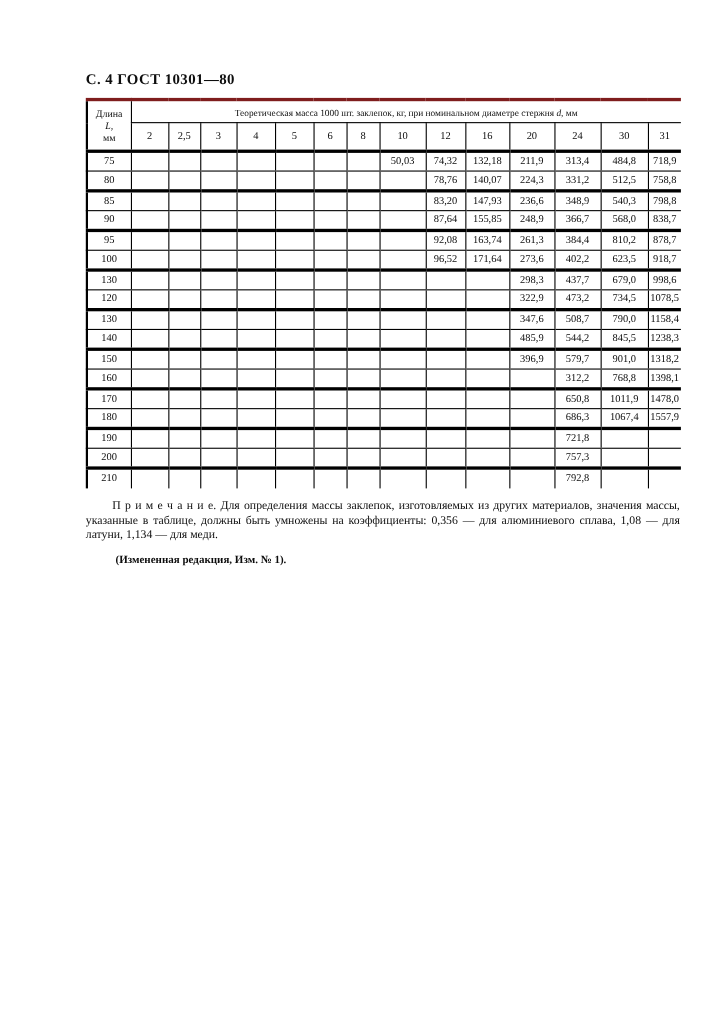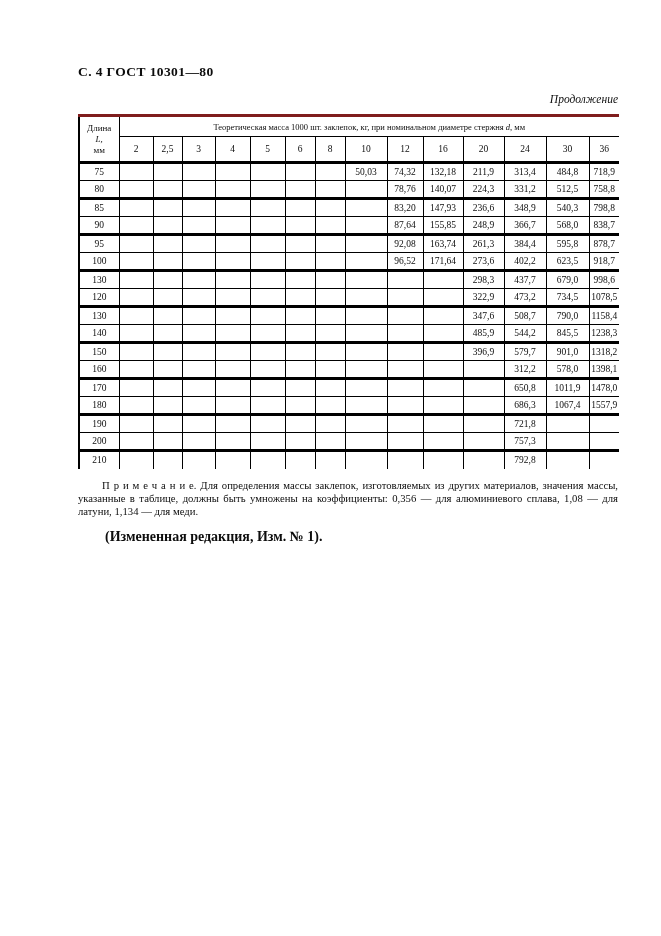--- a/index.html
+++ b/index.html
@@ -72,32 +72,31 @@
   .note {
     font-size: 10.7px;
     line-height: 13px;
     text-align: justify;
     text-indent: 24px;
   }
   .amendment {
     margin-top: 8px;
     margin-left: 27px;
     font-weight: bold;
-    font-size: 14px;
+    font-size: 10px;
   }
 </style>
 </head>
 <body>
 
 <div class="page">
   <div class="content">
 
     <div class="doc-header">С. 4 ГОСТ 10301—80</div>
 
-    <div class="continuation">Продолжение</div>
 
     <table class="mass">
       <colgroup>
         <col style="width:40px">
           <col style="width:34px">
           <col style="width:29px">
           <col style="width:33px">
         <col style="width:35px">
           <col style="width:35px">
           <col style="width:30px">
@@ -128,21 +127,21 @@
             <th class="diam">4</th>
             <th class="diam">5</th>
             <th class="diam">6</th>
             <th class="diam">8</th>
             <th class="diam">10</th>
             <th class="diam">12</th>
             <th class="diam">16</th>
             <th class="diam">20</th>
             <th class="diam">24</th>
             <th class="diam">30</th>
-            <th class="diam">36</th>
+            <th class="diam">31</th>
           </tr>
       </thead>
       <tbody id="table-body">
           <tr>
             <td>75</td>
             <td></td>
             <td></td>
             <td></td>
             <td></td>
             <td></td>
@@ -214,21 +213,21 @@
             <td></td>
             <td></td>
             <td></td>
             <td></td>
             <td></td>
             <td></td>
             <td>92,08</td>
             <td>163,74</td>
             <td>261,3</td>
             <td>384,4</td>
-            <td>595,8</td>
+            <td>810,2</td>
             <td>878,7</td>
           </tr>
           <tr class="heavy">
             <td>100</td>
             <td></td>
             <td></td>
             <td></td>
             <td></td>
             <td></td>
             <td></td>
@@ -333,21 +332,21 @@
             <td></td>
             <td></td>
             <td></td>
             <td></td>
             <td></td>
             <td></td>
             <td></td>
             <td></td>
             <td></td>
             <td>312,2</td>
-            <td>578,0</td>
+            <td>768,8</td>
             <td>1398,1</td>
           </tr>
           <tr>
             <td>170</td>
             <td></td>
             <td></td>
             <td></td>
             <td></td>
             <td></td>
             <td></td>

